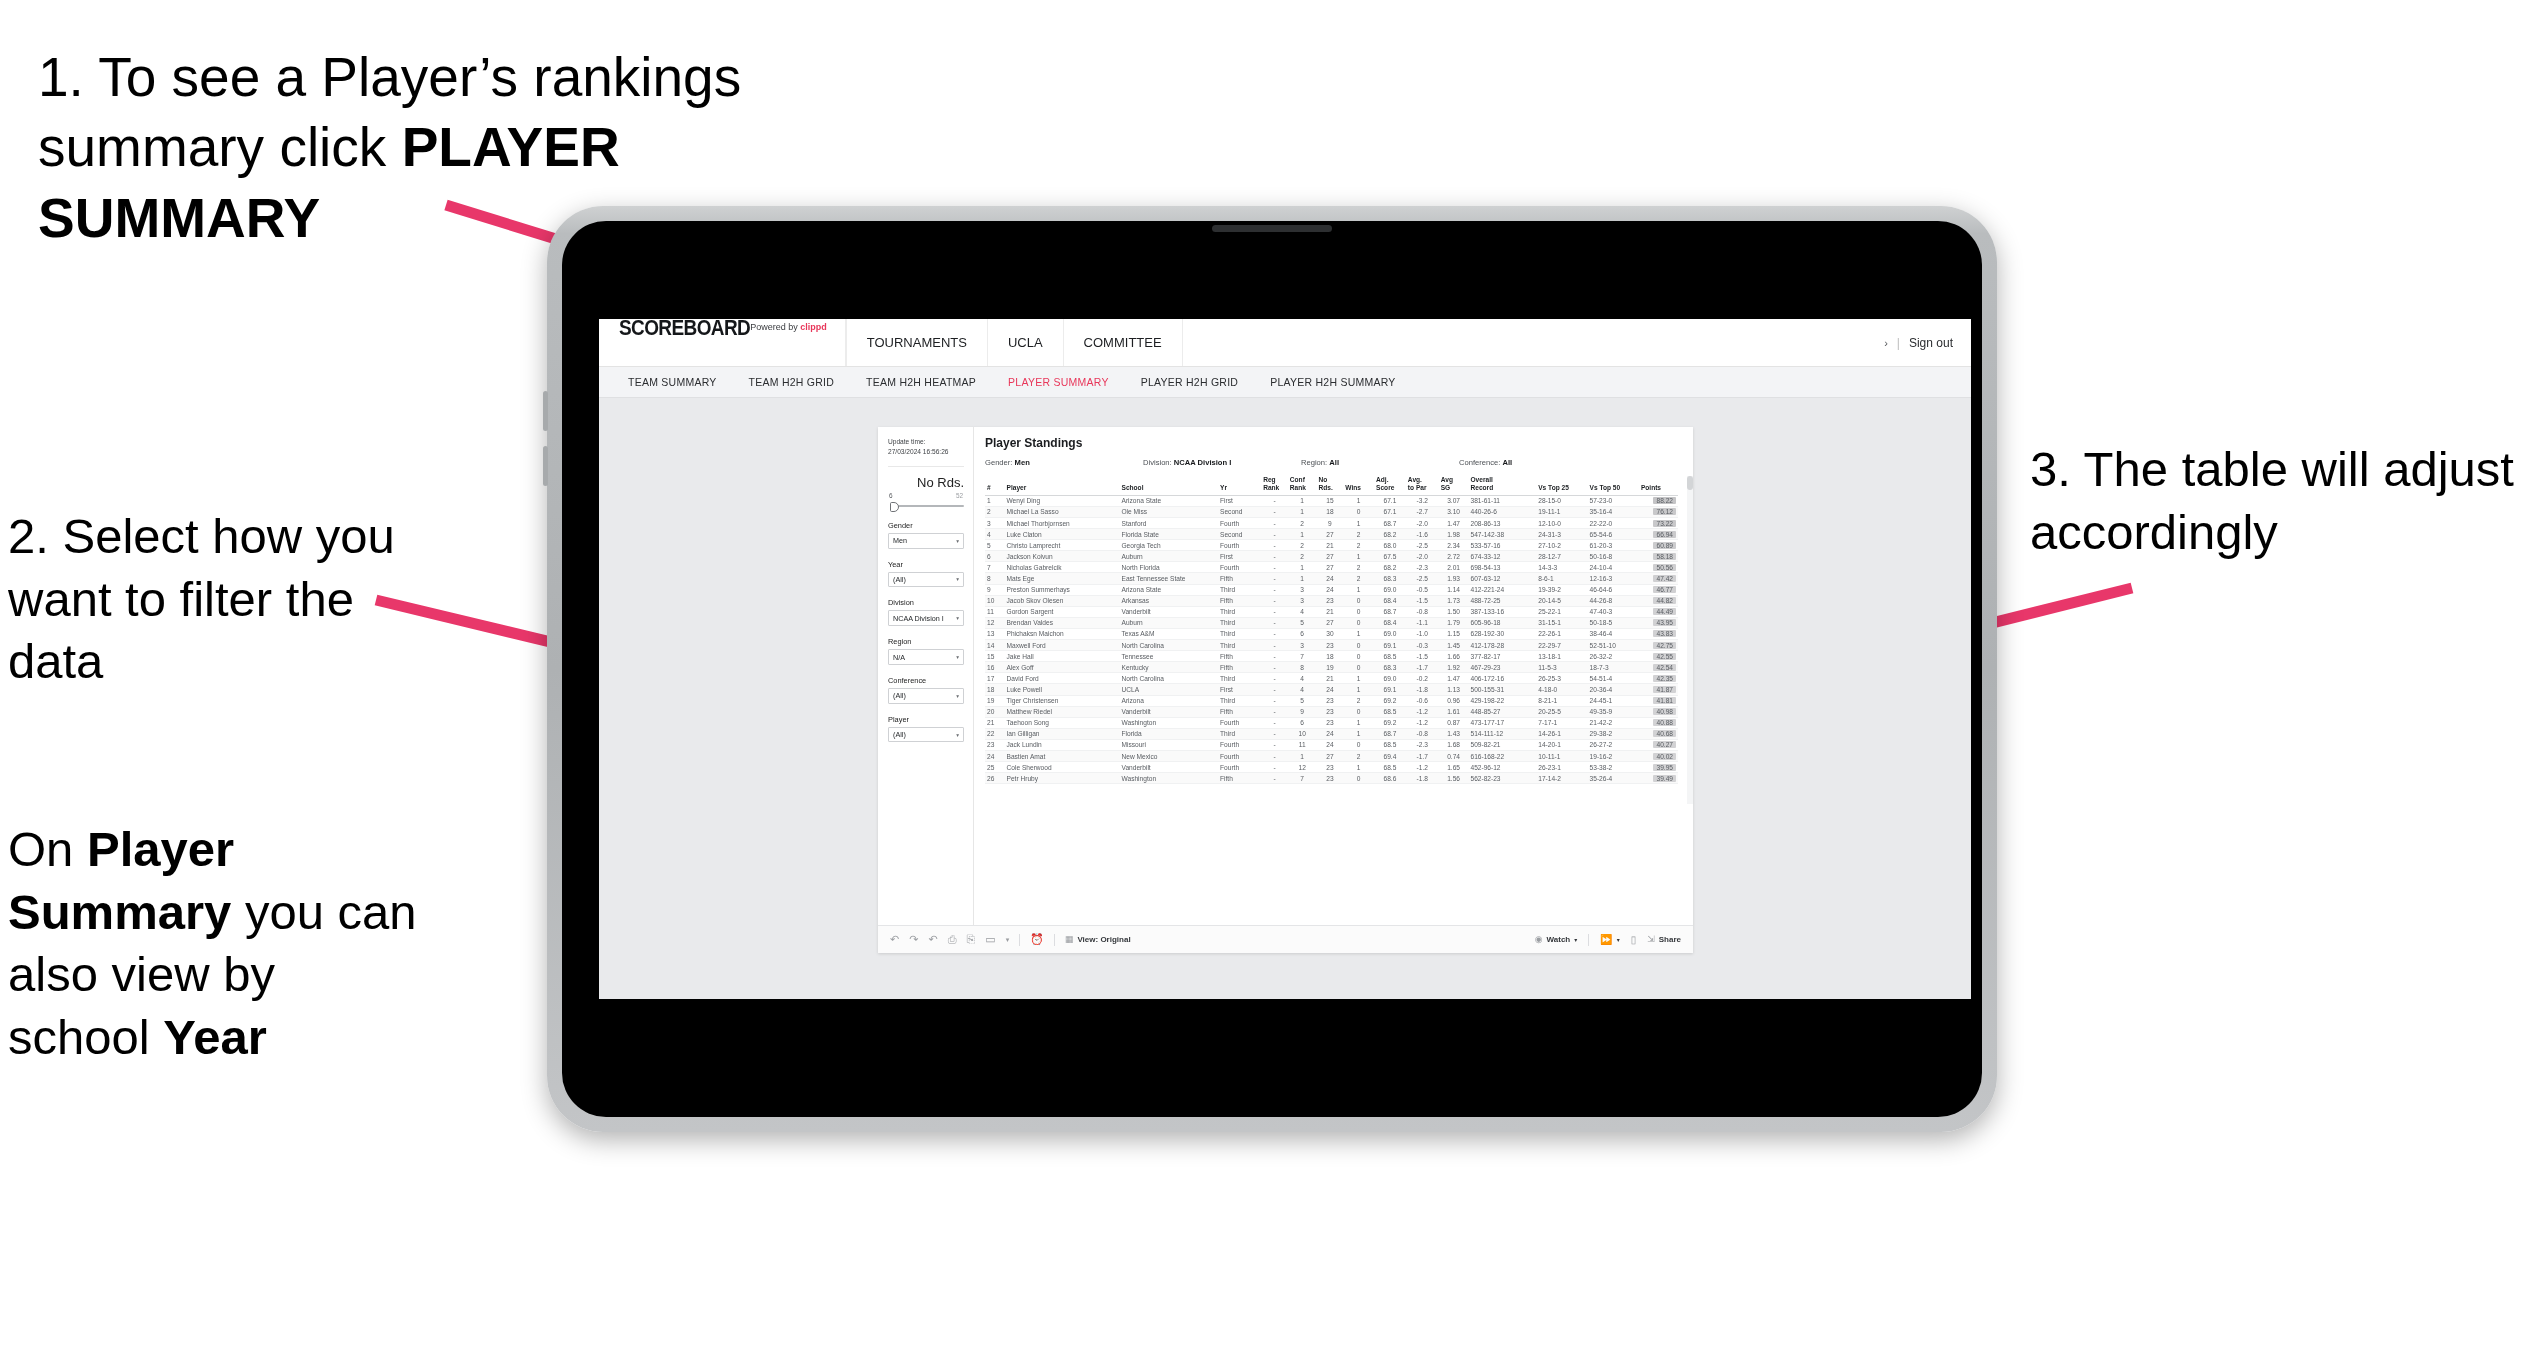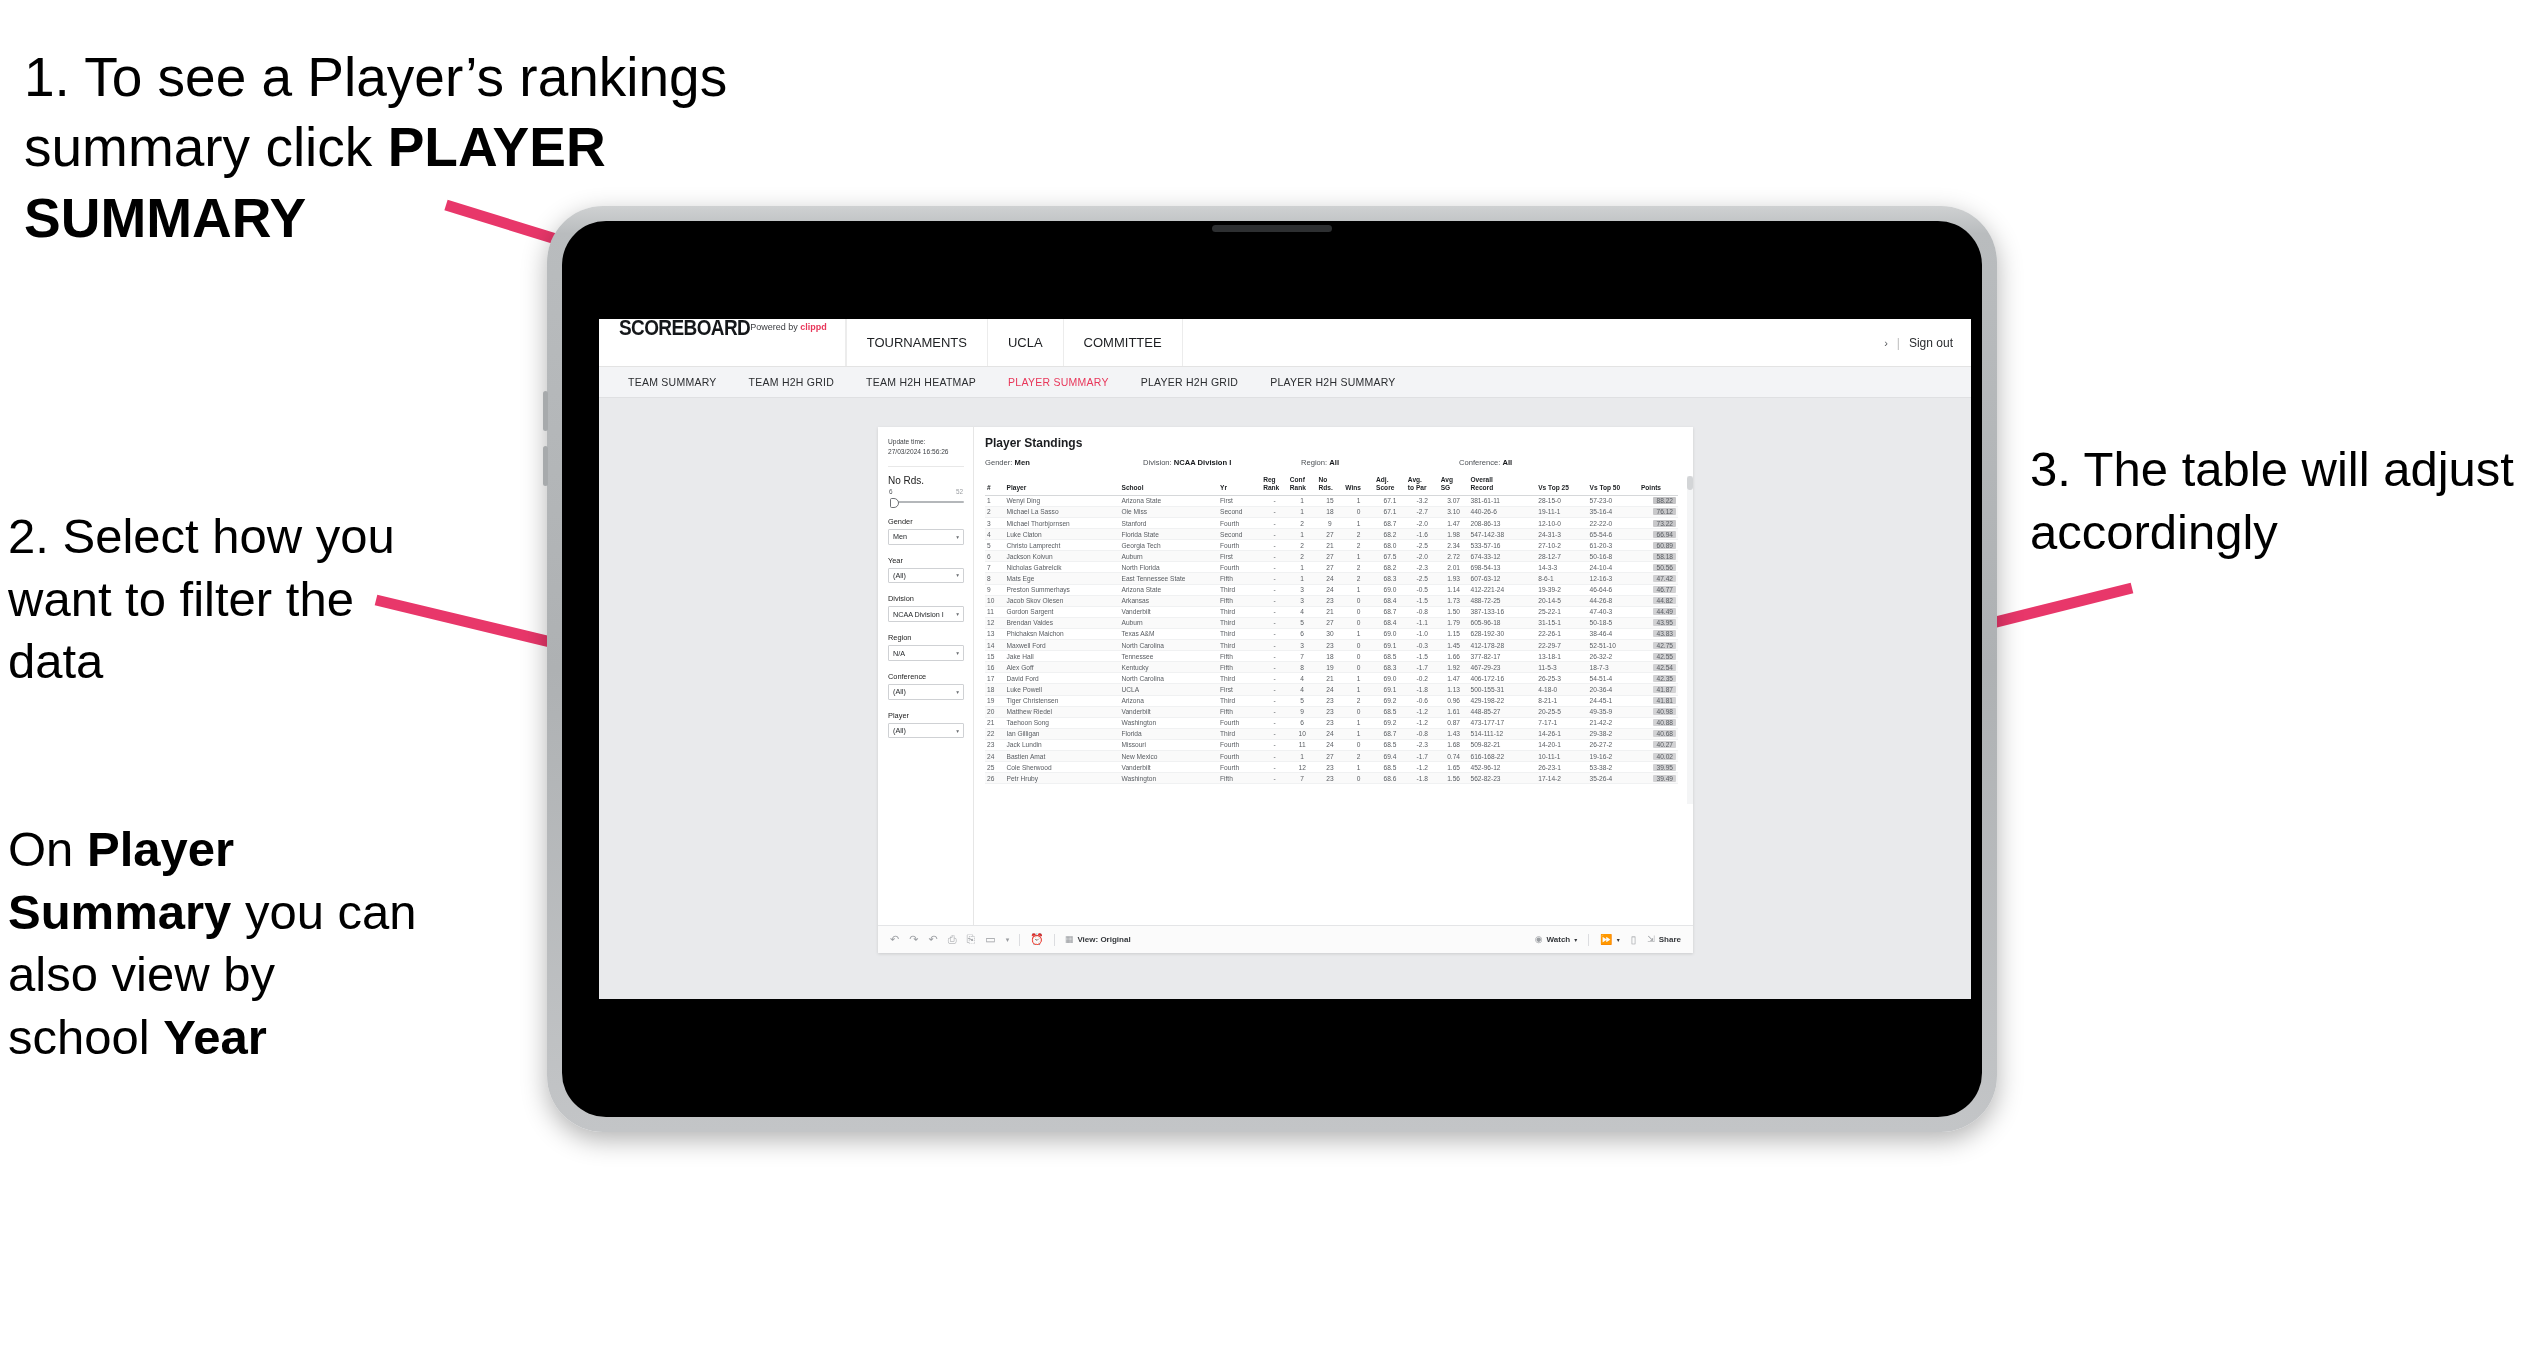--- a/index.html
+++ b/index.html
@@ -6,21 +6,21 @@
   body{
     width:2526px;height:1359px;
     background:#ffffff;
     font-family:"Liberation Sans", sans-serif;
     position:relative;
     overflow:hidden;
   }
 
   
   .anno{position:absolute;color:#000;line-height:1.28;}
-  #anno1{left:24px;top:42px;width:790px;font-size:55px;}
+  #anno1{left:38px;top:42px;width:790px;font-size:55px;}
   #anno2{left:8px;top:505px;width:400px;font-size:49px;}
   #anno2b{left:8px;top:818px;width:420px;font-size:49px;}
   #anno3{left:2030px;top:438px;width:500px;font-size:49px;}
   .anno b{font-weight:bold;}
 
   
   .arrow{position:absolute;pointer-events:none;}
 
   
   #tablet{
@@ -84,21 +84,21 @@
     display:flex;flex-direction:column;
   }
   #sheet-inner{flex:1;display:flex;overflow:hidden;}
 
   
   #filters{width:96px;border-right:1px solid #e6e6e6;padding:10px 9px 0 10px;box-sizing:border-box;flex-shrink:0;}
   .upd{font-size:6.6px;color:#3f4246;line-height:1.5;}
   .fdiv{height:1px;background:#e8e8e8;margin:9px 0 8px;}
   .fgroup{margin-bottom:11px;}
   .flabel{font-size:7.4px;color:#222;margin-bottom:3px;font-weight:500;}
-  .slider-title{font-size:10px;color:#222;text-align:left;margin-bottom:2px;}
+  .slider-title{font-size:13px;color:#222;text-align:right;margin-bottom:2px;}
   .slider-range{display:flex;justify-content:space-between;font-size:6.4px;color:#55585c;padding:0 1px;}
   .slider-range .hi{color:#9a9da1;}
   .slider-track{position:relative;height:9px;margin-top:2px;}
   .slider-track .bar{position:absolute;top:4px;left:4px;right:0;height:2.6px;background:#b4b7ba;border-radius:2px;}
   .slider-track .knob{position:absolute;top:1px;left:2px;width:7px;height:8px;background:#fff;border:1.1px solid #6f7276;border-radius:2px 6px 6px 2px;}
   .fsel{
     display:flex;align-items:center;justify-content:space-between;
     border:1px solid #cfd1d4;background:#fff;border-radius:1px;
     font-size:7.2px;color:#232629;padding:2.4px 4px;cursor:pointer;
   }

